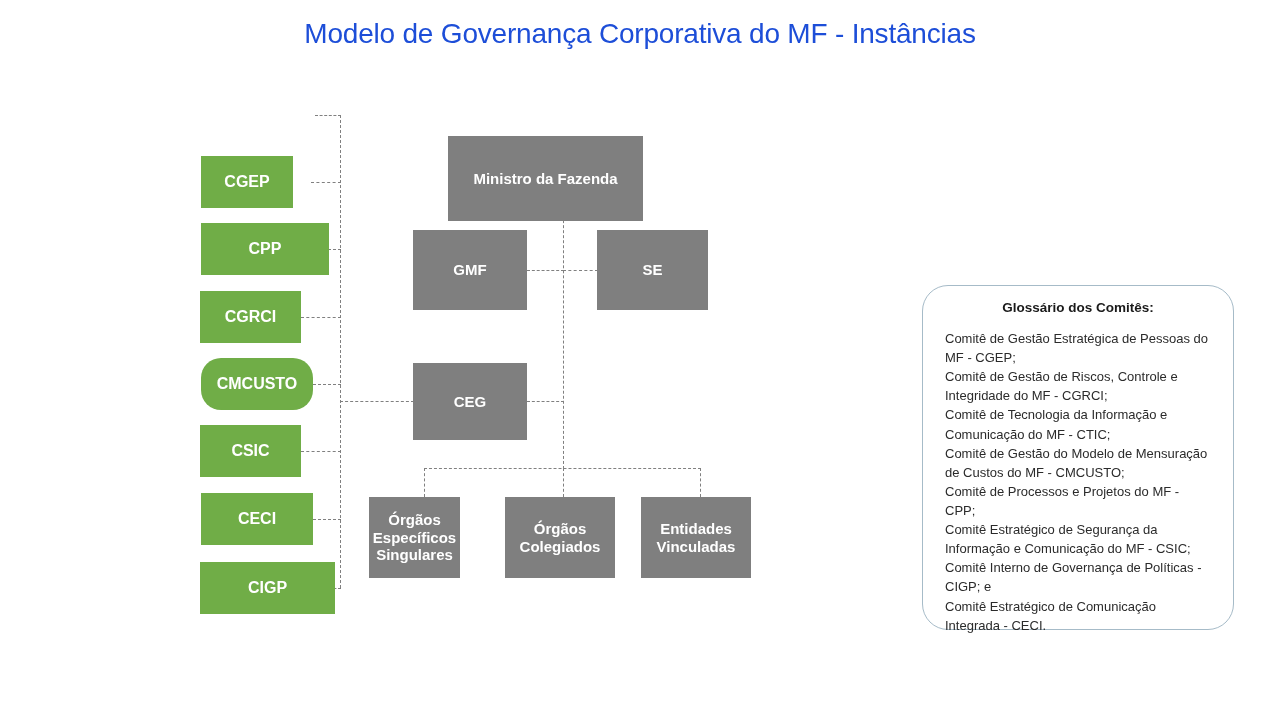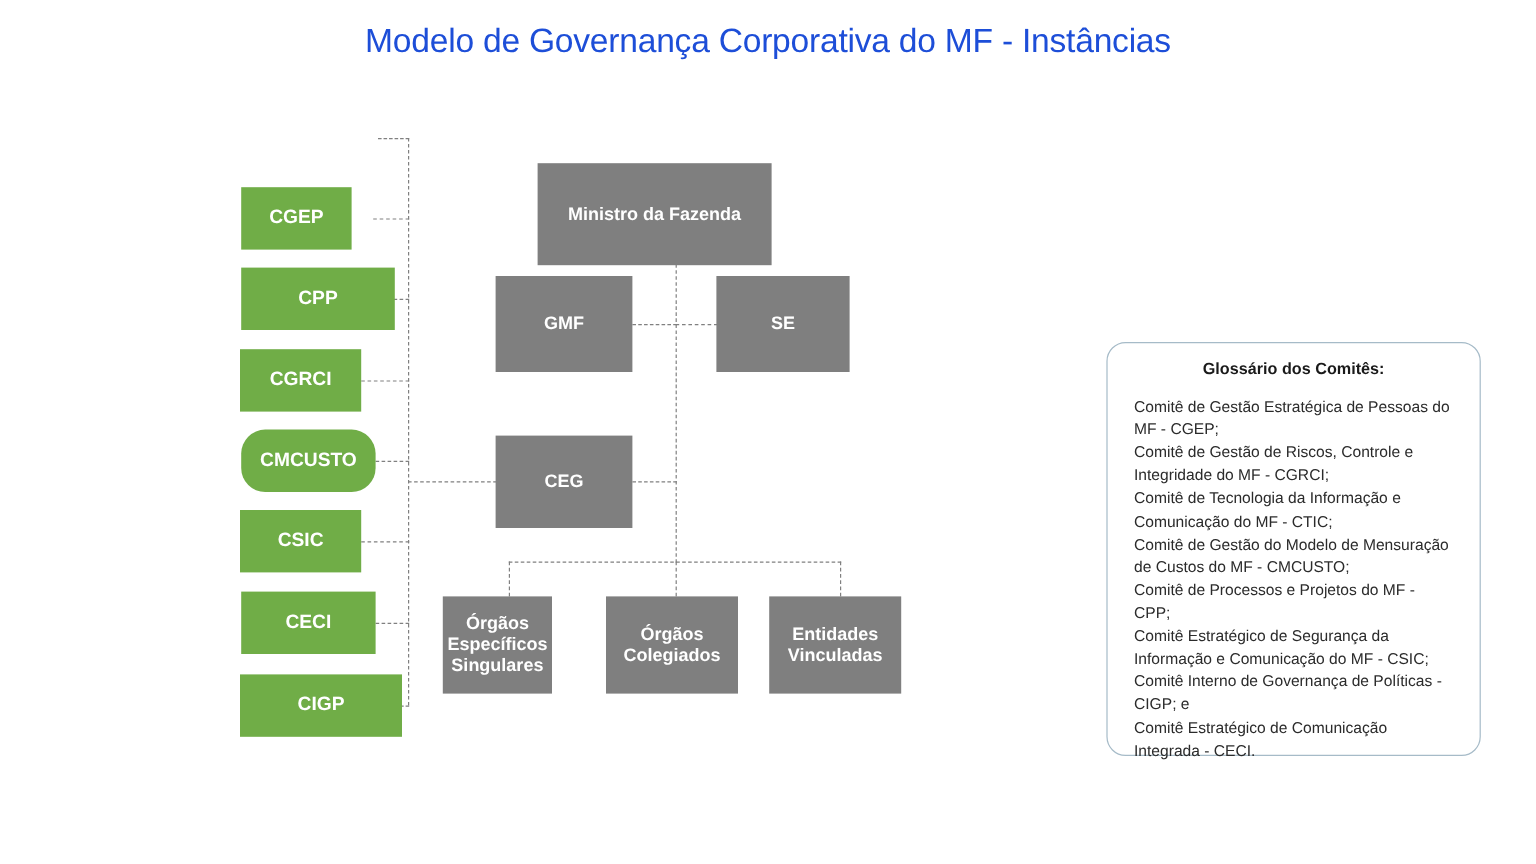--- a/index.html
+++ b/index.html
@@ -74,21 +74,21 @@
 
   
   #glossary {
     position: absolute;
     left: 922px;
     top: 285px;
     width: 312px;
     height: 345px;
     box-sizing: border-box;
     border: 1px solid #A6BBC8;
-    border-radius: 16px;
+    border-radius: 26px;
     background: #ffffff;
     padding: 14px 22px 10px 22px;
     z-index: 3;
   }
   #glossary-title {
     text-align: center;
     font-family: "Liberation Sans", sans-serif;
     font-size: 13.5px;
     font-weight: bold;
     color: #1a1a1a;

